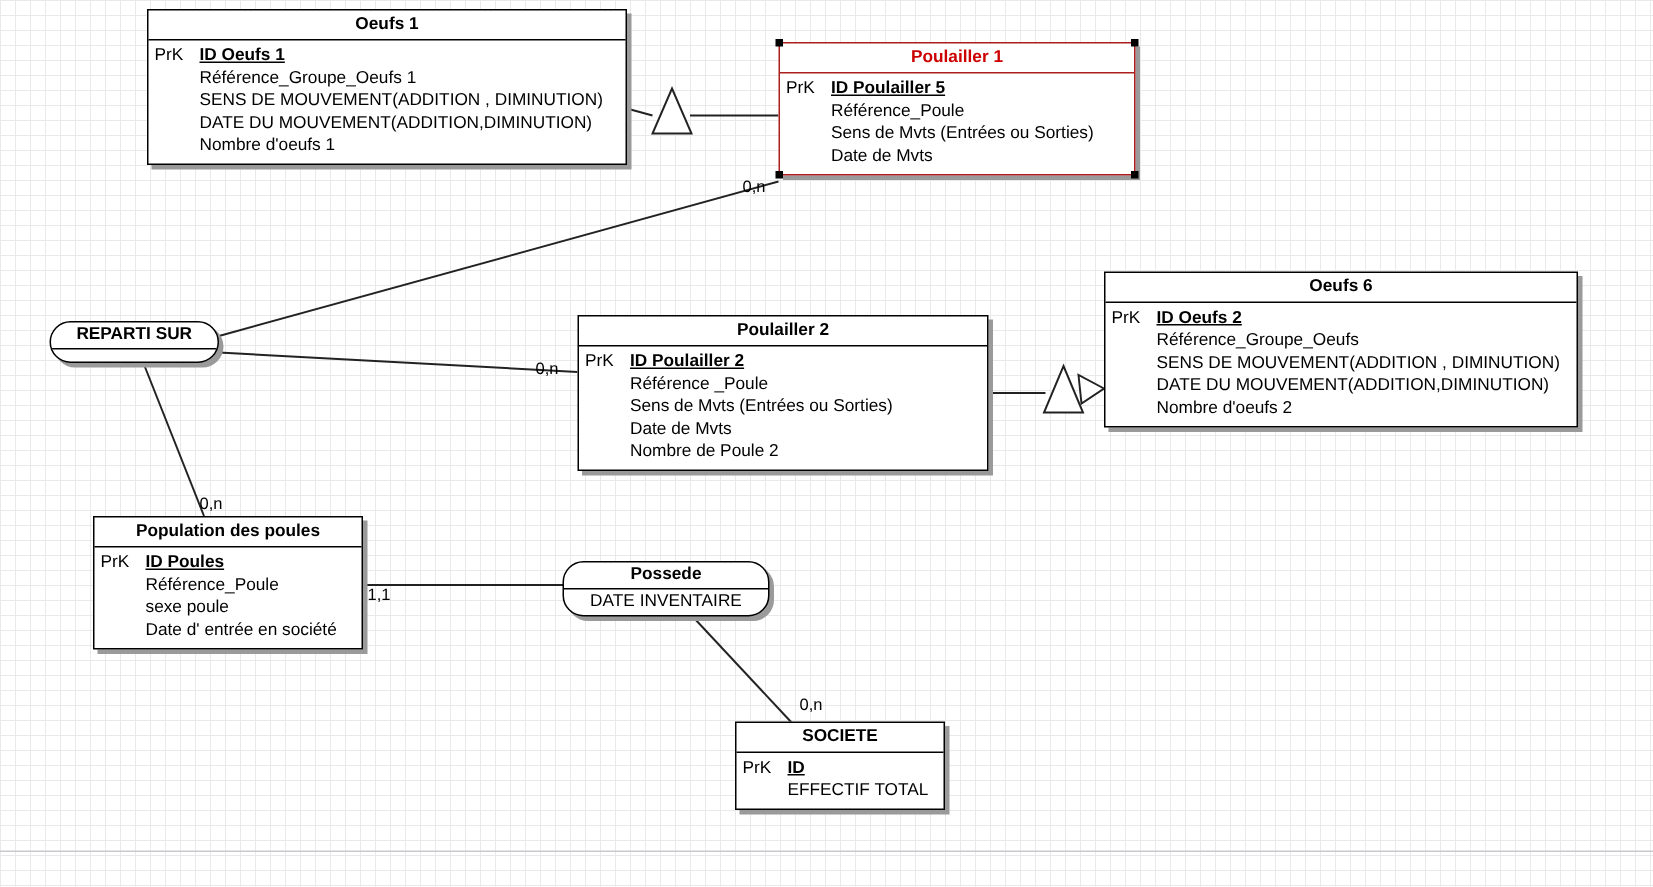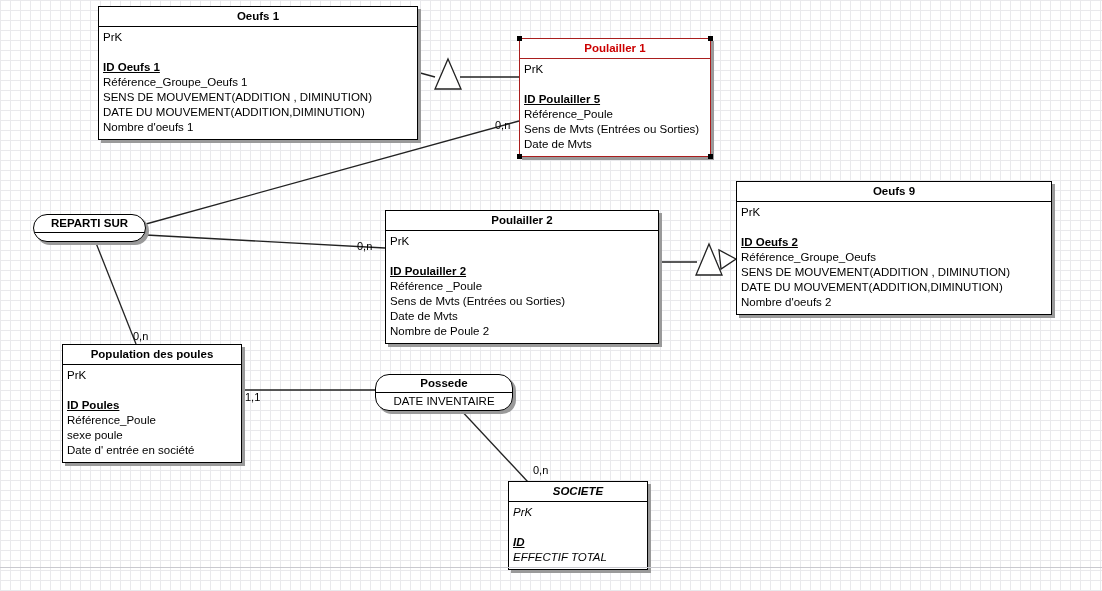--- a/index.html
+++ b/index.html
@@ -51,21 +51,20 @@
     line-height:13px;
     white-space:nowrap;
   }
   .entity.selected .ent-title{
     color:#cc0000;
     border-bottom:1px solid #aa1e1e;
   }
   .ent-body{
     padding:3px 4px 4px 4px;
     display:flex;
-    flex-direction:column;
   }
   .prk-col{
     font-size:11.5px;
     color:#000;
     width:30px;
     flex:0 0 30px;
     line-height:15px;
   }
   .attr-col{
     font-size:11.5px;
@@ -156,39 +155,39 @@
       <div class="attr-col">
         <div class="pk">ID  Oeufs 1</div>
         <div>Référence_Groupe_Oeufs 1</div>
         <div>SENS DE MOUVEMENT(ADDITION , DIMINUTION)</div>
         <div>DATE DU MOUVEMENT(ADDITION,DIMINUTION)</div>
         <div>Nombre d'oeufs 1</div>
       </div>
     </div>
   </div>
 
-  <div class="entity selected" style="left:519px;top:38px;width:192px;">
+  <div class="entity selected" style="left:519px;top:28px;width:238px;">
     <div class="ent-title">Poulailler 1</div>
     <div class="ent-body">
       <div class="prk-col">PrK</div>
       <div class="attr-col">
         <div class="pk">ID  Poulailler 5</div>
         <div>Référence_Poule</div>
         <div>Sens de Mvts (Entrées ou Sorties)</div>
         <div>Date de Mvts</div>
       </div>
     </div>
     <div class="handle" style="left:-3px;top:-3px;"></div>
     <div class="handle" style="right:-3px;top:-3px;"></div>
     <div class="handle" style="left:-3px;bottom:-3px;"></div>
     <div class="handle" style="right:-3px;bottom:-3px;"></div>
   </div>
 
   <div class="entity" style="left:736px;top:181px;width:316px;">
-    <div class="ent-title">Oeufs 9</div>
+    <div class="ent-title">Oeufs 6</div>
     <div class="ent-body">
       <div class="prk-col">PrK</div>
       <div class="attr-col">
         <div class="pk">ID  Oeufs 2</div>
         <div>Référence_Groupe_Oeufs</div>
         <div>SENS DE MOUVEMENT(ADDITION , DIMINUTION)</div>
         <div>DATE DU MOUVEMENT(ADDITION,DIMINUTION)</div>
         <div>Nombre d'oeufs 2</div>
       </div>
     </div>
@@ -214,21 +213,21 @@
       <div class="prk-col">PrK</div>
       <div class="attr-col">
         <div class="pk">ID  Poules</div>
         <div>Référence_Poule</div>
         <div>sexe poule</div>
         <div>Date d' entrée en société</div>
       </div>
     </div>
   </div>
 
-  <div class="entity" style="left:508px;top:481px;width:140px;font-style:italic;">
+  <div class="entity" style="left:490px;top:481px;width:140px;">
     <div class="ent-title">SOCIETE</div>
     <div class="ent-body">
       <div class="prk-col">PrK</div>
       <div class="attr-col">
         <div class="pk">ID</div>
         <div>EFFECTIF TOTAL</div>
       </div>
     </div>
   </div>
 

